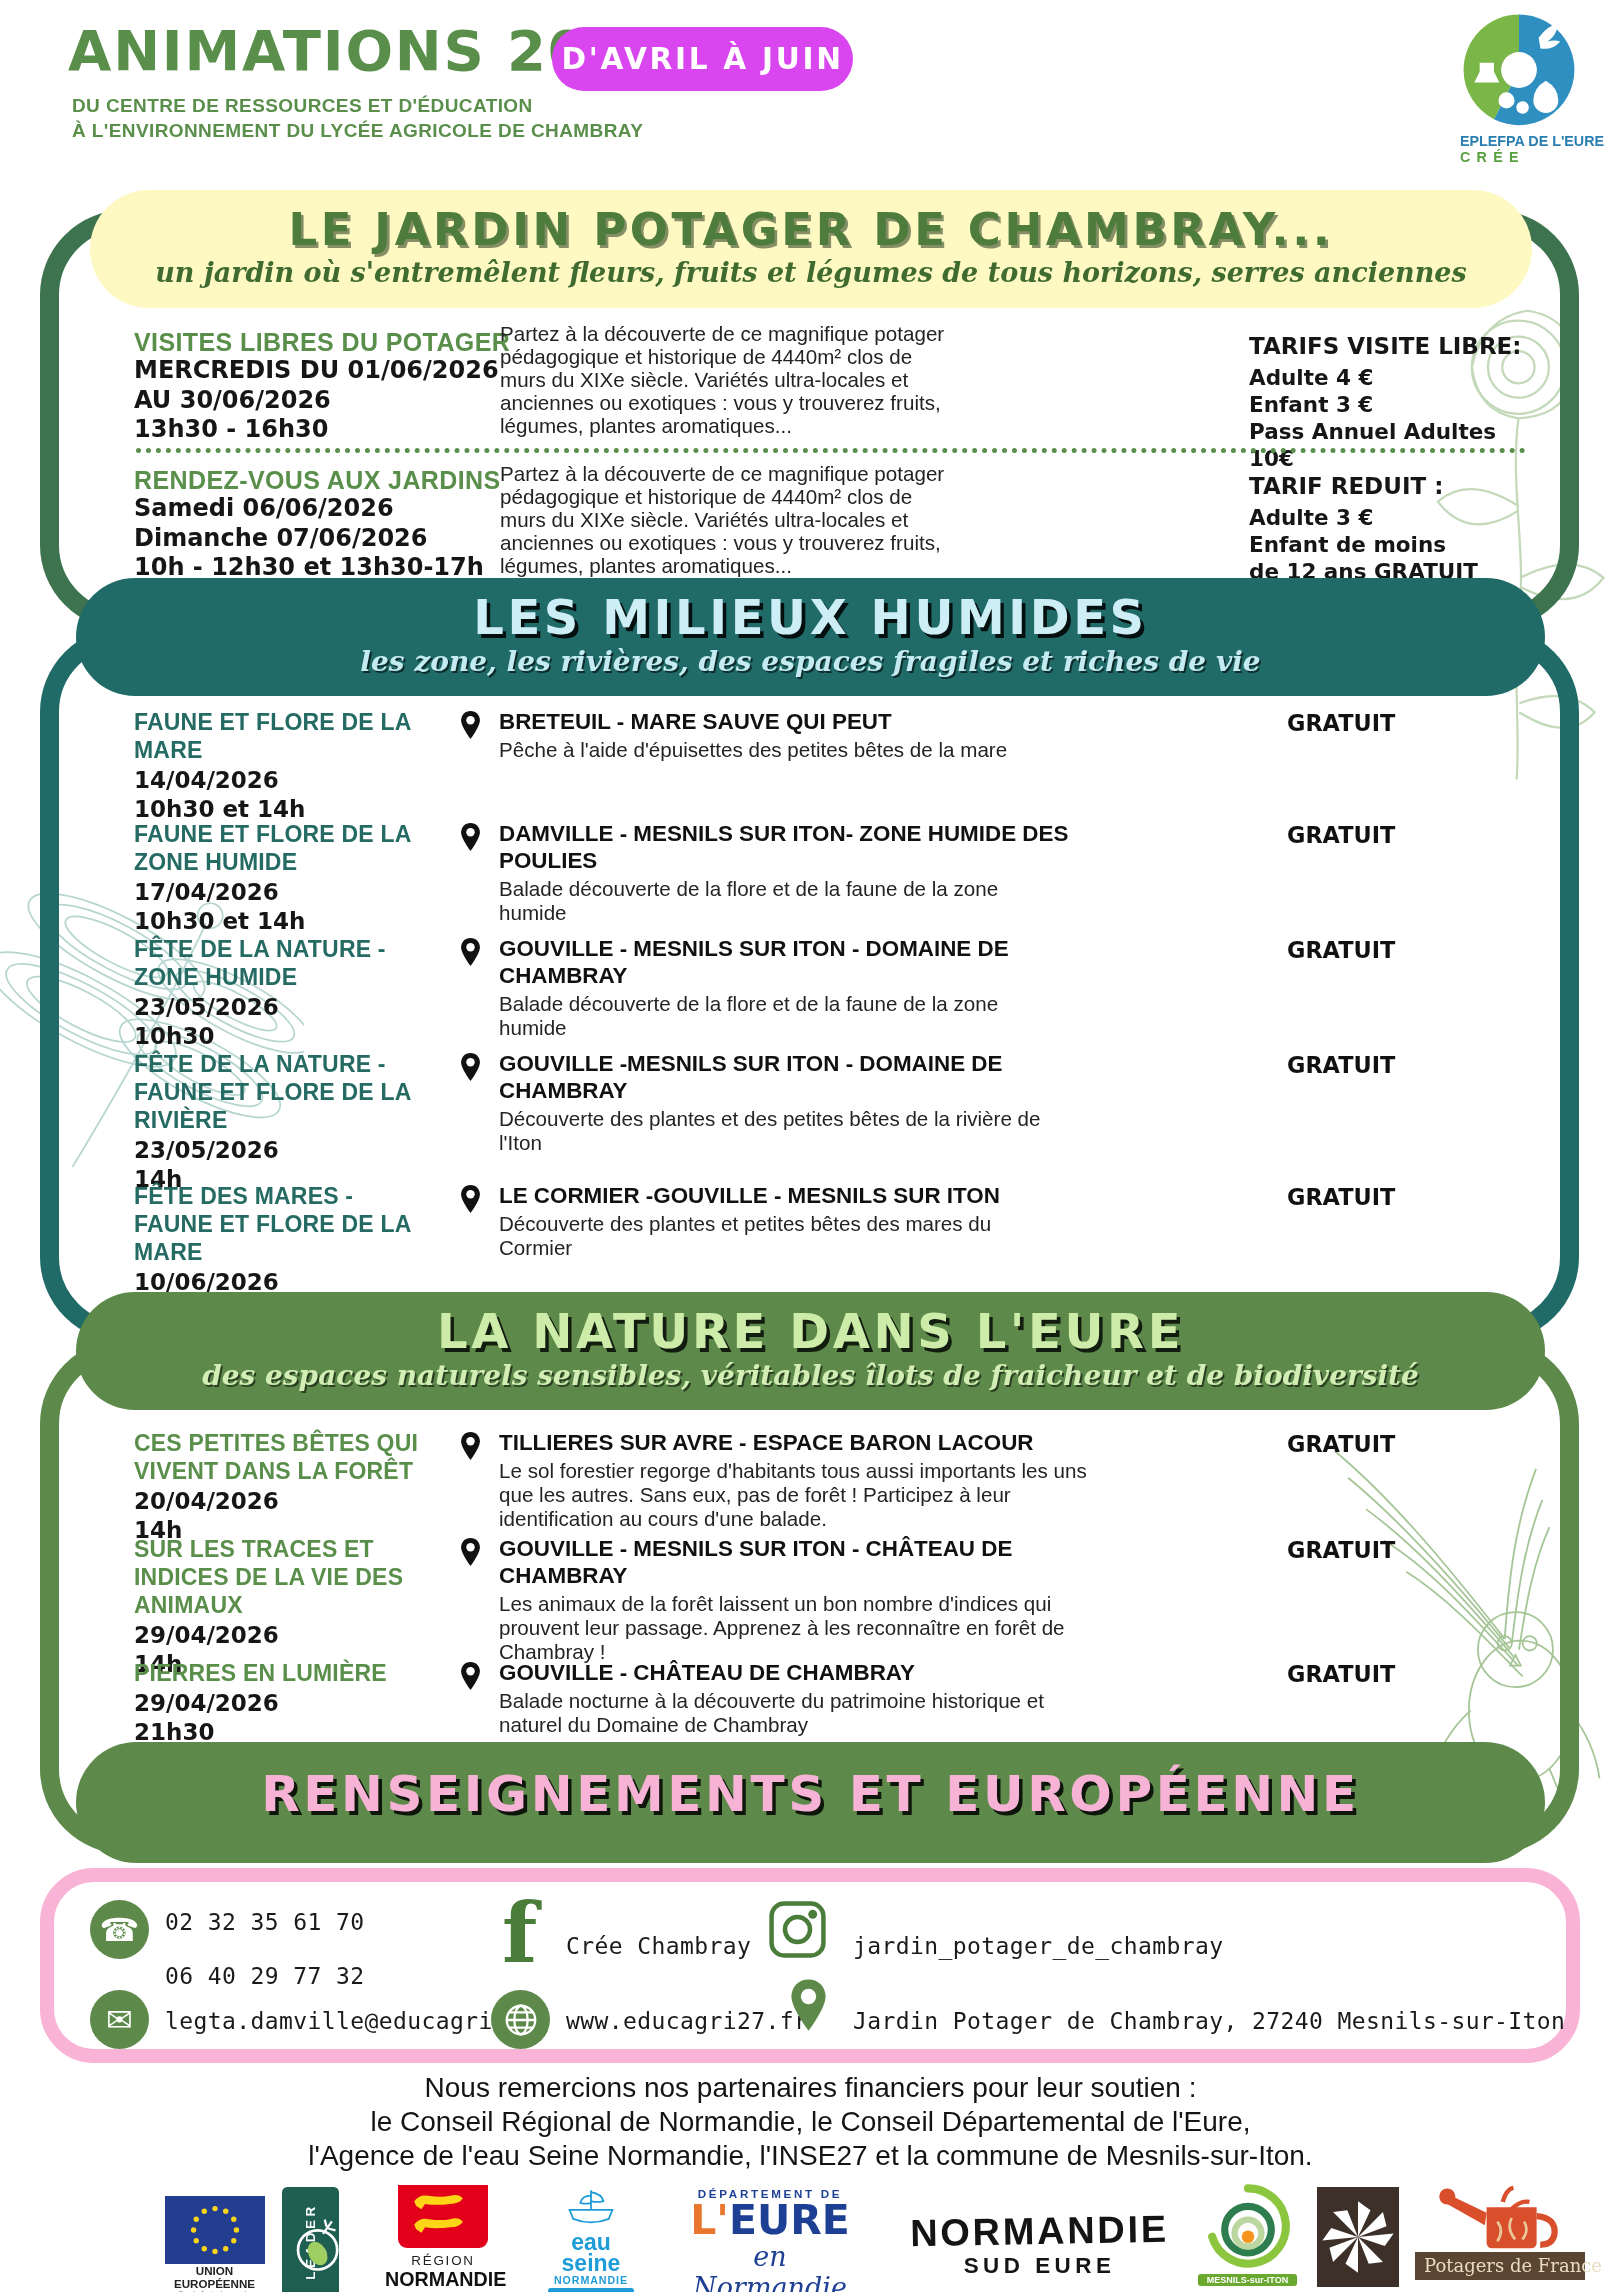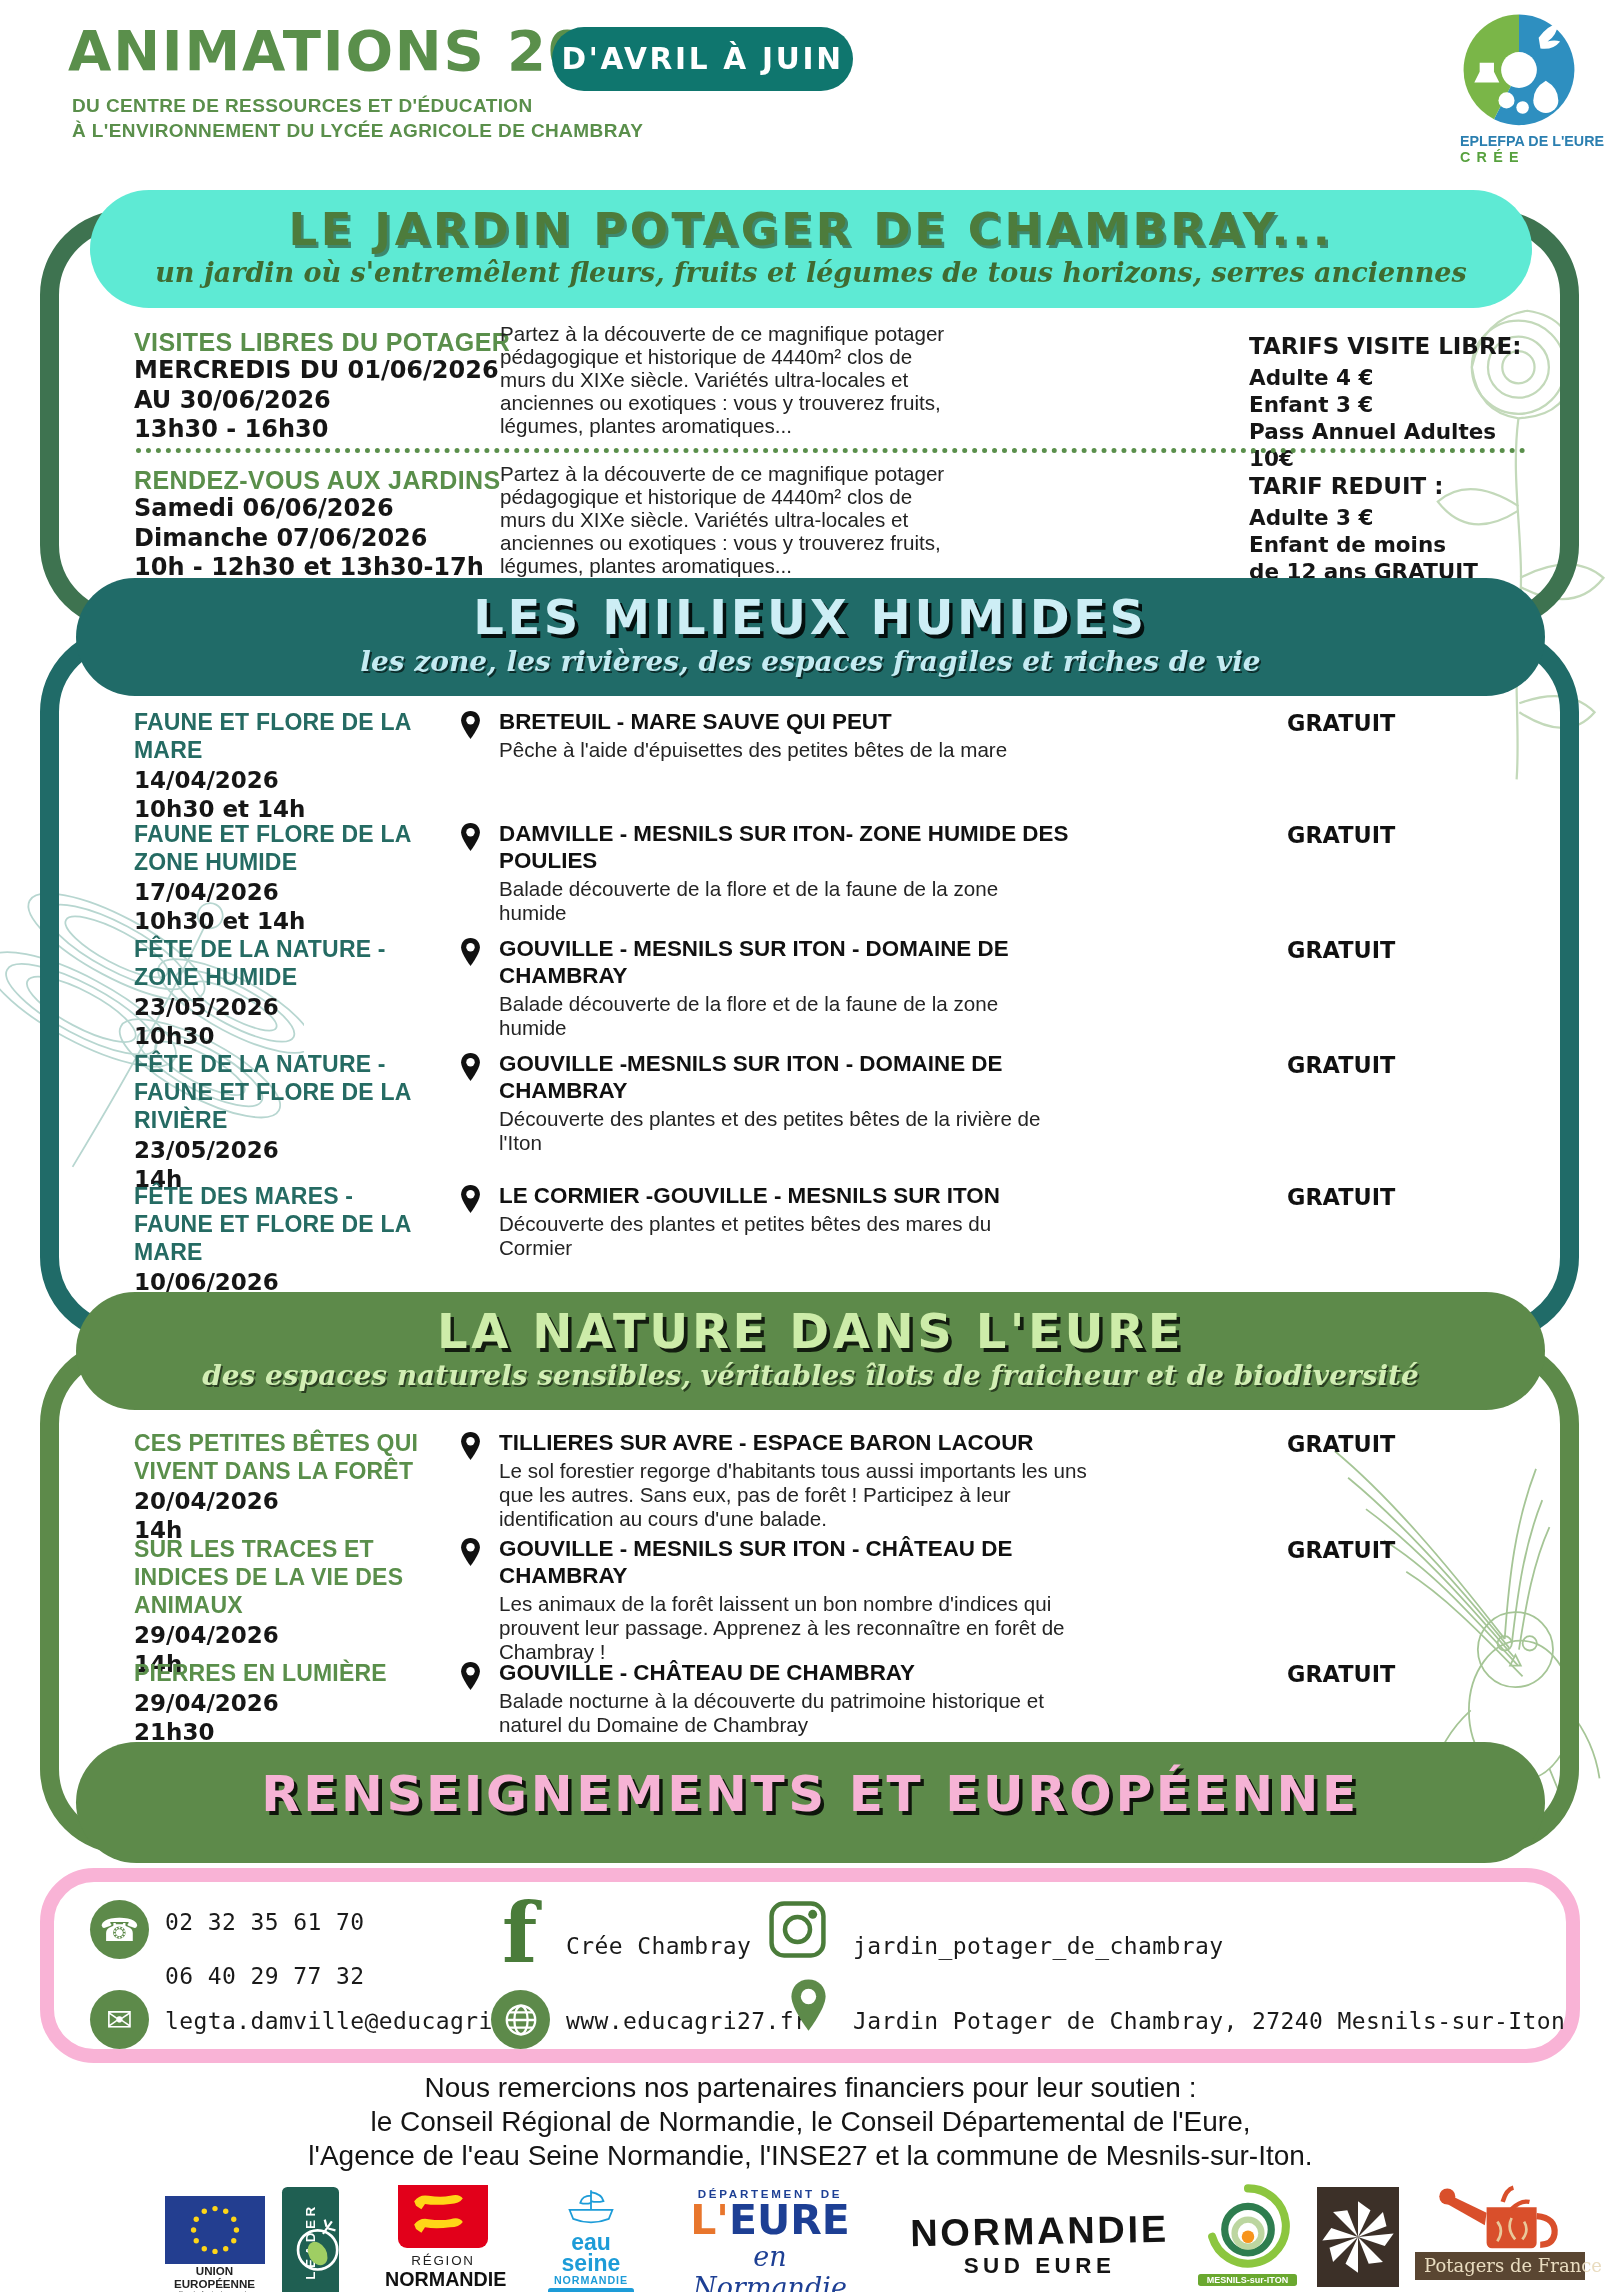--- a/index.html
+++ b/index.html
@@ -5,37 +5,37 @@
   html,body{margin:0;padding:0;background:#e8e8e8;}
   .page{
     position:relative;width:1621px;height:2293px;background:#ffffff;
     overflow:hidden;font-family:"Liberation Sans",sans-serif;color:#1c1c1c;
   }
   
   .app-title{position:absolute;left:68px;top:18px;font-family:"DejaVu Sans",sans-serif;
     font-weight:900;font-size:56px;letter-spacing:1.8px;color:#5a8f4b;}
   .app-sub{position:absolute;left:72px;color:#5a8f4b;font-weight:bold;font-size:19px;letter-spacing:0.4px;}
   .app-sub1{top:95px;} .app-sub2{top:120px;}
-  .period-pill{position:absolute;left:552px;top:27px;width:301px;height:64px;background:#0f766e;
+  .period-pill{position:absolute;left:552px;top:27px;width:301px;height:64px;background:#d946ef;
     border-radius:34px;display:flex;align-items:center;justify-content:center;color:#fff;
     font-family:"DejaVu Sans",sans-serif;font-weight:900;font-size:29.6px;letter-spacing:2.7px;}
   .org-logo{position:absolute;left:1460px;top:10.7px;width:158px;}
   .org-logo .l1{color:#2b7fb0;font-weight:bold;font-size:14.3px;margin-top:1.8px;}
   .org-logo .l2{color:#57a13e;font-weight:bold;font-size:14.3px;letter-spacing:6.3px;}
   
   .frame{position:absolute;border-radius:85px;}
   .frame-jardin{left:40px;top:210px;width:1501px;height:382px;border:19.7px solid #3e7350;}
   .frame-teal{left:40px;top:627px;width:1501px;height:677px;border:19.7px solid #206b68;}
   .frame-nature{left:40px;top:1339px;width:1501px;height:477px;border:19.7px solid #5d8a4a;}
   .frame-pink{left:40px;top:1868px;width:1512px;height:167px;border:14.3px solid #f9b3d6;border-radius:54px;}
   
   .banner{position:absolute;text-align:center;border-radius:63px;}
   .banner .btitle{font-family:"DejaVu Sans",sans-serif;font-weight:900;letter-spacing:3.6px;}
   .banner .bsub{font-family:"DejaVu Serif",serif;font-style:italic;font-weight:bold;}
-  .banner-pink{left:90px;top:190px;width:1442px;height:118px;background:#5eead4;}
+  .banner-pink{left:90px;top:190px;width:1442px;height:118px;background:#fef9c3;}
   .banner-pink .btitle{padding-top:12.5px;font-size:45px;color:#4d7c3c;text-shadow:2.7px 2.7px 0 rgba(35,55,25,.55);}
   .banner-pink .bsub{font-size:27px;color:#3f6b31;margin-top:1.8px;}
   .banner-teal{left:76px;top:578px;width:1469px;height:118px;background:#206b68;}
   .banner-teal .btitle{padding-top:10.7px;font-size:48px;color:#cdeef5;text-shadow:3.6px 3.6px 0 rgba(0,0,0,.85);}
   .banner-teal .bsub{font-size:28px;color:#c4ebf2;text-shadow:1.8px 1.8px 0 rgba(0,0,0,.6);}
   .banner-nature{left:76px;top:1292px;width:1469px;height:118px;background:#5d8a4a;}
   .banner-nature .btitle{padding-top:10.7px;font-size:48px;color:#cdeca9;text-shadow:3.6px 3.6px 0 rgba(0,0,0,.8);}
   .banner-nature .bsub{font-size:28px;color:#d2eeb4;text-shadow:1.8px 1.8px 0 rgba(0,0,0,.55);}
   .banner-rens{left:76px;top:1742px;width:1469px;height:121px;background:#5d8a4a;}
   .banner-rens .btitle{padding-top:23px;font-size:50px;color:#f6b3d5;text-shadow:3.6px 3.6px 0 rgba(0,0,0,.85);}

